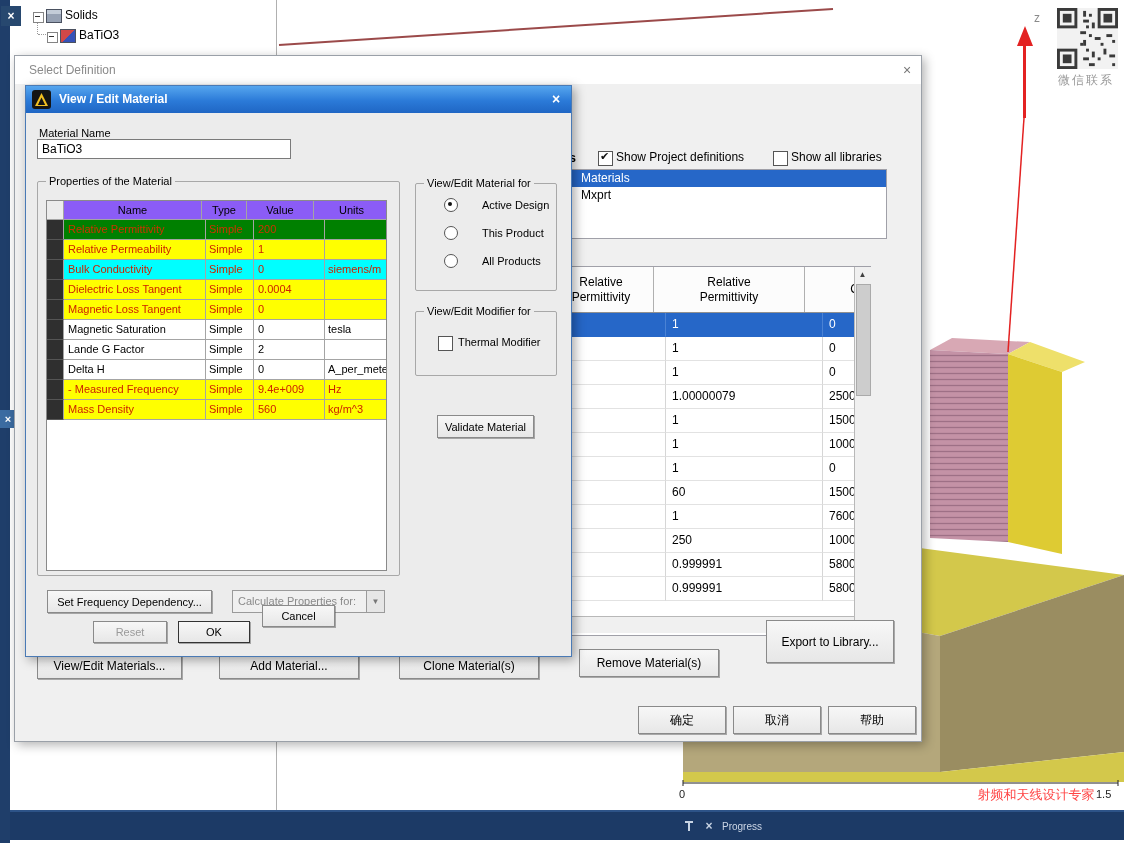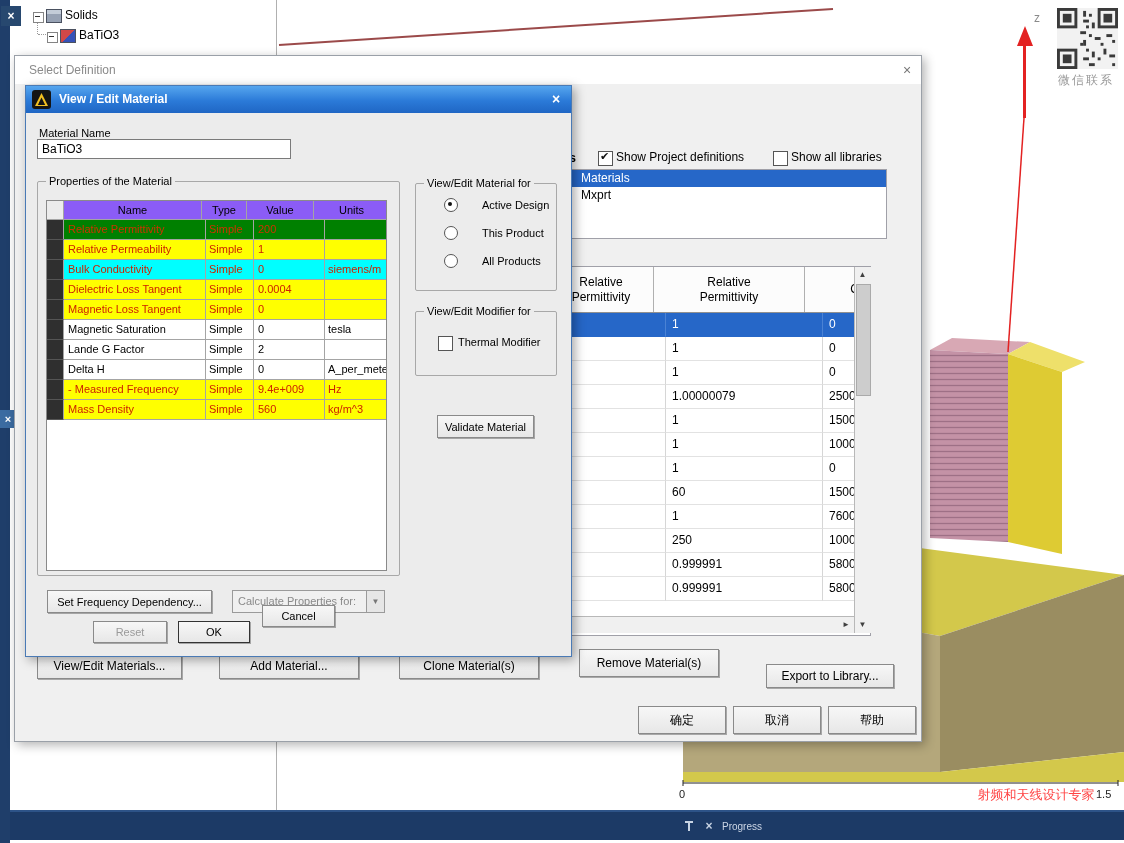--- a/index.html
+++ b/index.html
@@ -107,21 +107,21 @@
                    text-align:center;line-height:16px;}
   .sd-hscroll .right{left:802px;}
   .sd-hscroll .left{left:0;}
   .sd-hscroll .thumb{position:absolute;left:17px;top:1px;width:260px;height:14px;background:#cdcdcd;border:1px solid #aaa;}
 
   .sd-btn{position:absolute;}
   .b-viewedit{left:22px;top:597px;width:145px;height:26px;}
   .b-add{left:204px;top:597px;width:140px;height:26px;}
   .b-clone{left:384px;top:597px;width:140px;height:26px;}
   .b-remove{left:564px;top:593px;width:140px;height:28px;}
-  .b-export{left:751px;top:564px;width:128px;height:24px;margin-top:44px;}
+  .b-export{left:751px;top:564px;width:128px;height:43px;}
   .b-ok-cn{left:623px;top:650px;width:88px;height:28px;}
   .b-cancel-cn{left:718px;top:650px;width:88px;height:28px;}
   .b-help-cn{left:813px;top:650px;width:88px;height:28px;}
 
   
   .vem-dialog{position:absolute;left:25px;top:85px;width:545px;height:570px;background:#ececec;
               border:1px solid #4a7ab5;box-shadow:3px 3px 10px rgba(0,0,0,.35);z-index:20;}
   .vem-titlebar{position:absolute;left:0;top:0;width:100%;height:27px;
                 background:linear-gradient(180deg,#56a6ee 0%,#2b7ad8 55%,#1f66c4 100%);}
   .vem-app-icon{position:absolute;left:6px;top:4px;width:19px;height:19px;background:#141414;border-radius:3px;}

